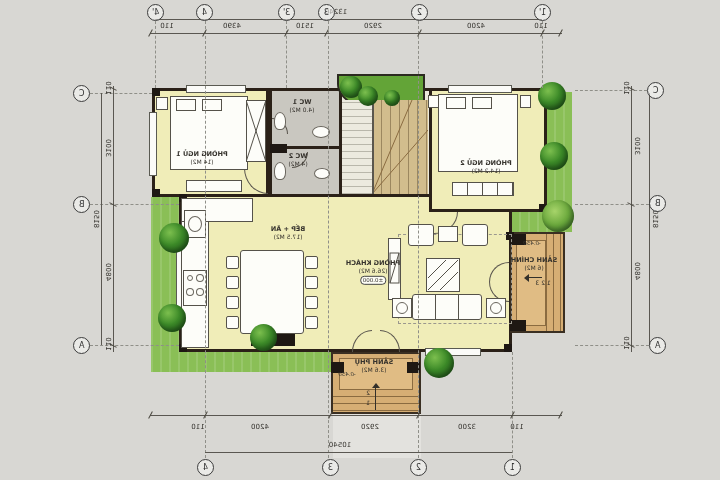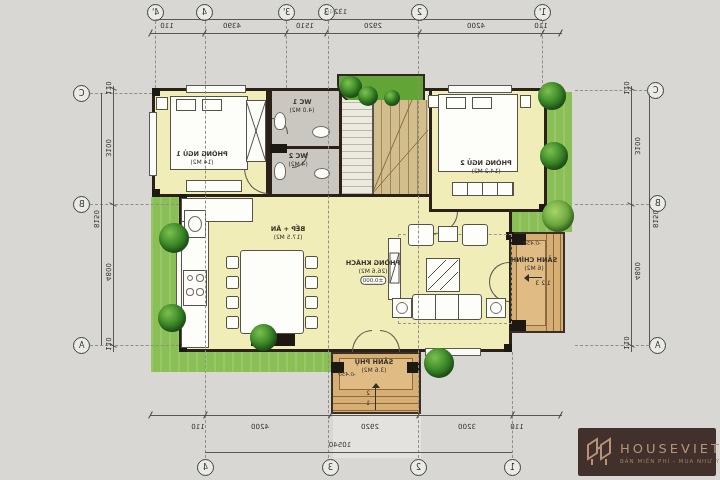--- a/index.html
+++ b/index.html
@@ -294,26 +294,14 @@
   <div class="stepnum" style="left:368px;top:398px;">
     <span>2</span>
       <span>1</span>
     </div>
 
   <div style="left:375px;top:386px;width:1px;height:24px;background:#33302a;"></div>
   <div style="left:372px;top:383px;width:0;height:0;border-left:4px solid transparent;border-right:4px solid transparent;border-bottom:5px solid #33302a;"></div>
   <div style="left:528px;top:277px;width:14px;height:1px;background:#33302a;"></div>
   <div style="left:524px;top:274px;width:0;height:0;border-top:4px solid transparent;border-bottom:4px solid transparent;border-right:5px solid #33302a;"></div>
 
-  <div id="wm">
-    <svg width="30" height="34" viewBox="0 0 30 34" style="flex:0 0 auto;">
-      <path d="M4 10 L13 4 L13 18 L4 24 Z" fill="none" stroke="#b5947a" stroke-width="2"></path>
-      <path d="M17 10 L26 4 L26 18 L17 24 Z" fill="none" stroke="#b5947a" stroke-width="2"></path>
-      <path d="M13 14 L17 12" stroke="#b5947a" stroke-width="2"></path>
-      <path d="M8 24 L8 30 M22 24 L22 30" stroke="#b5947a" stroke-width="2"></path>
-    </svg>
-    <div class="txt" style="margin-left:6px;">
-      <div class="brand" style="position:static;">HOUSEVIET</div>
-      <div class="tag" style="position:static;">BẢN MIỀN PHÍ - MUA NHƯ Ý</div>
-    </div>
-  </div>
 
 </div>
 
 </body></html>

